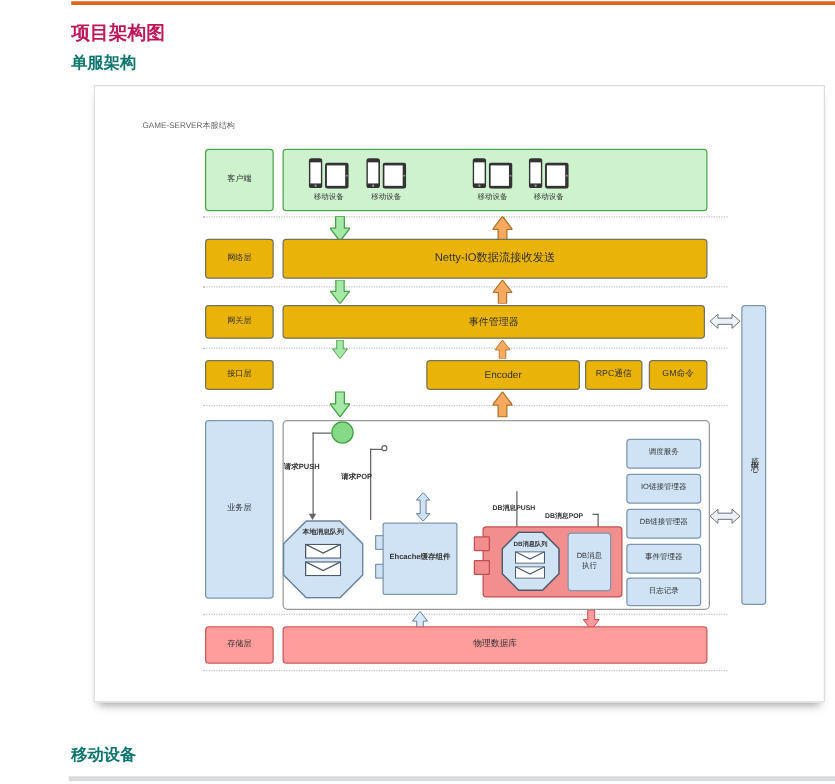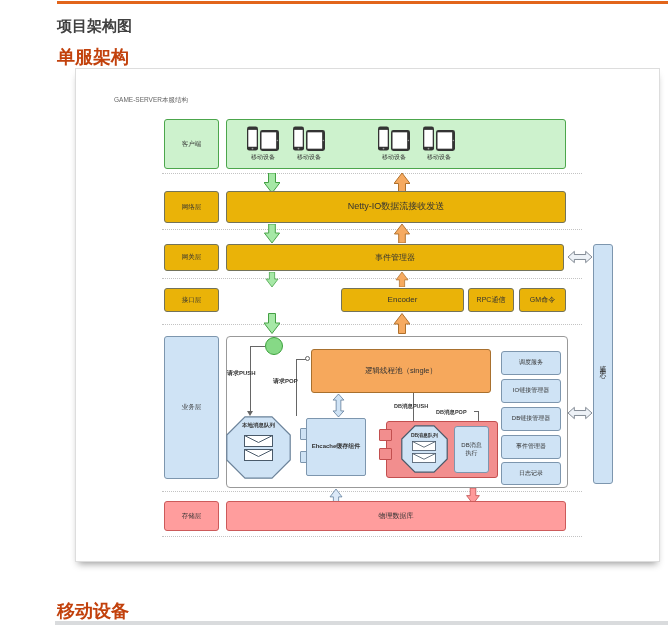--- a/index.html
+++ b/index.html
@@ -2,22 +2,22 @@
 <html><head>
 <meta charset="utf-8">
 <style>
   html,body{margin:0;padding:0;}
   body{
     width:668px;height:627px;position:relative;background:#fff;overflow:hidden;
     font-family:"Liberation Sans","DejaVu Sans",sans-serif;color:#333;
   }
   .abs{position:absolute;}
   .topbar{position:absolute;left:57px;top:1px;width:611px;height:3px;background:#e2651b;}
-  .pgtitle{position:absolute;left:57px;top:7px;font-size:15px;font-weight:bold;color:#404040;}
-  .secttl{position:absolute;left:57px;font-size:18px;font-weight:600;color:#c2410c;}
+  .pgtitle{position:absolute;left:57px;top:7px;font-size:15px;font-weight:bold;color:#be185d;}
+  .secttl{position:absolute;left:57px;font-size:13px;font-weight:600;color:#0f766e;}
   .nextimg{position:absolute;left:55px;top:621px;width:613px;height:4px;background:#d9dbdd;}
 
   .diagram{
     position:absolute;left:75px;top:68px;width:585px;height:494px;background:#fff;
     border:1px solid #ddd;box-shadow:0 5px 7px -3px rgba(0,0,0,.38);box-sizing:border-box;
   }
   .caption{position:absolute;left:38px;top:27px;font-size:6.5px;color:#666;}
 
   .bx{position:absolute;border:1px solid #888;border-radius:3px;box-sizing:border-box;
       display:flex;align-items:center;justify-content:center;text-align:center;line-height:1.25;}
@@ -173,21 +173,20 @@
   <div class="ln" style="left:174px;top:277px;width:15px;height:1px;"></div>
   <div class="ln" style="left:174px;top:277px;width:1px;height:66px;"></div>
   <div class="ahead" style="left:171px;top:342px;"></div>
   <div class="tag" style="left:151px;top:300px;">请求PUSH</div>
 
   <div class="ln" style="left:220px;top:290px;width:1px;height:57px;"></div>
   <div class="ln" style="left:220px;top:290px;width:11px;height:1px;"></div>
   <div class="lolli" style="left:229px;top:287px;"></div>
   <div class="tag" style="left:197px;top:308px;">请求POP</div>
 
-  <div class="bx orangebx f75" style="left:235px;top:280px;width:180px;height:44px;">逻辑线程池（single）</div>
 
   <svg class="abs" style="left:256px;top:325px;" width="13" height="23" viewBox="0 0 16 34">
       <polygon points="8,0 16,9 11.5,9 11.5,25 16,25 8,34 0,25 4.5,25 4.5,9 0,9" fill="#cfe3f5" stroke="#4a6a8a" stroke-linejoin="round"></polygon>
     </svg>
 
   <div class="ln" style="left:337px;top:324px;width:1px;height:32px;"></div>
   <div class="ahead" style="left:334px;top:354px;"></div>
   <div class="tag" style="left:318px;top:334px;font-size:5.5px;">DB消息PUSH</div>
   <div class="tag" style="left:360px;top:340px;font-size:5.5px;">DB消息POP</div>
   <div class="ln" style="left:398px;top:342px;width:5px;height:1px;"></div>

